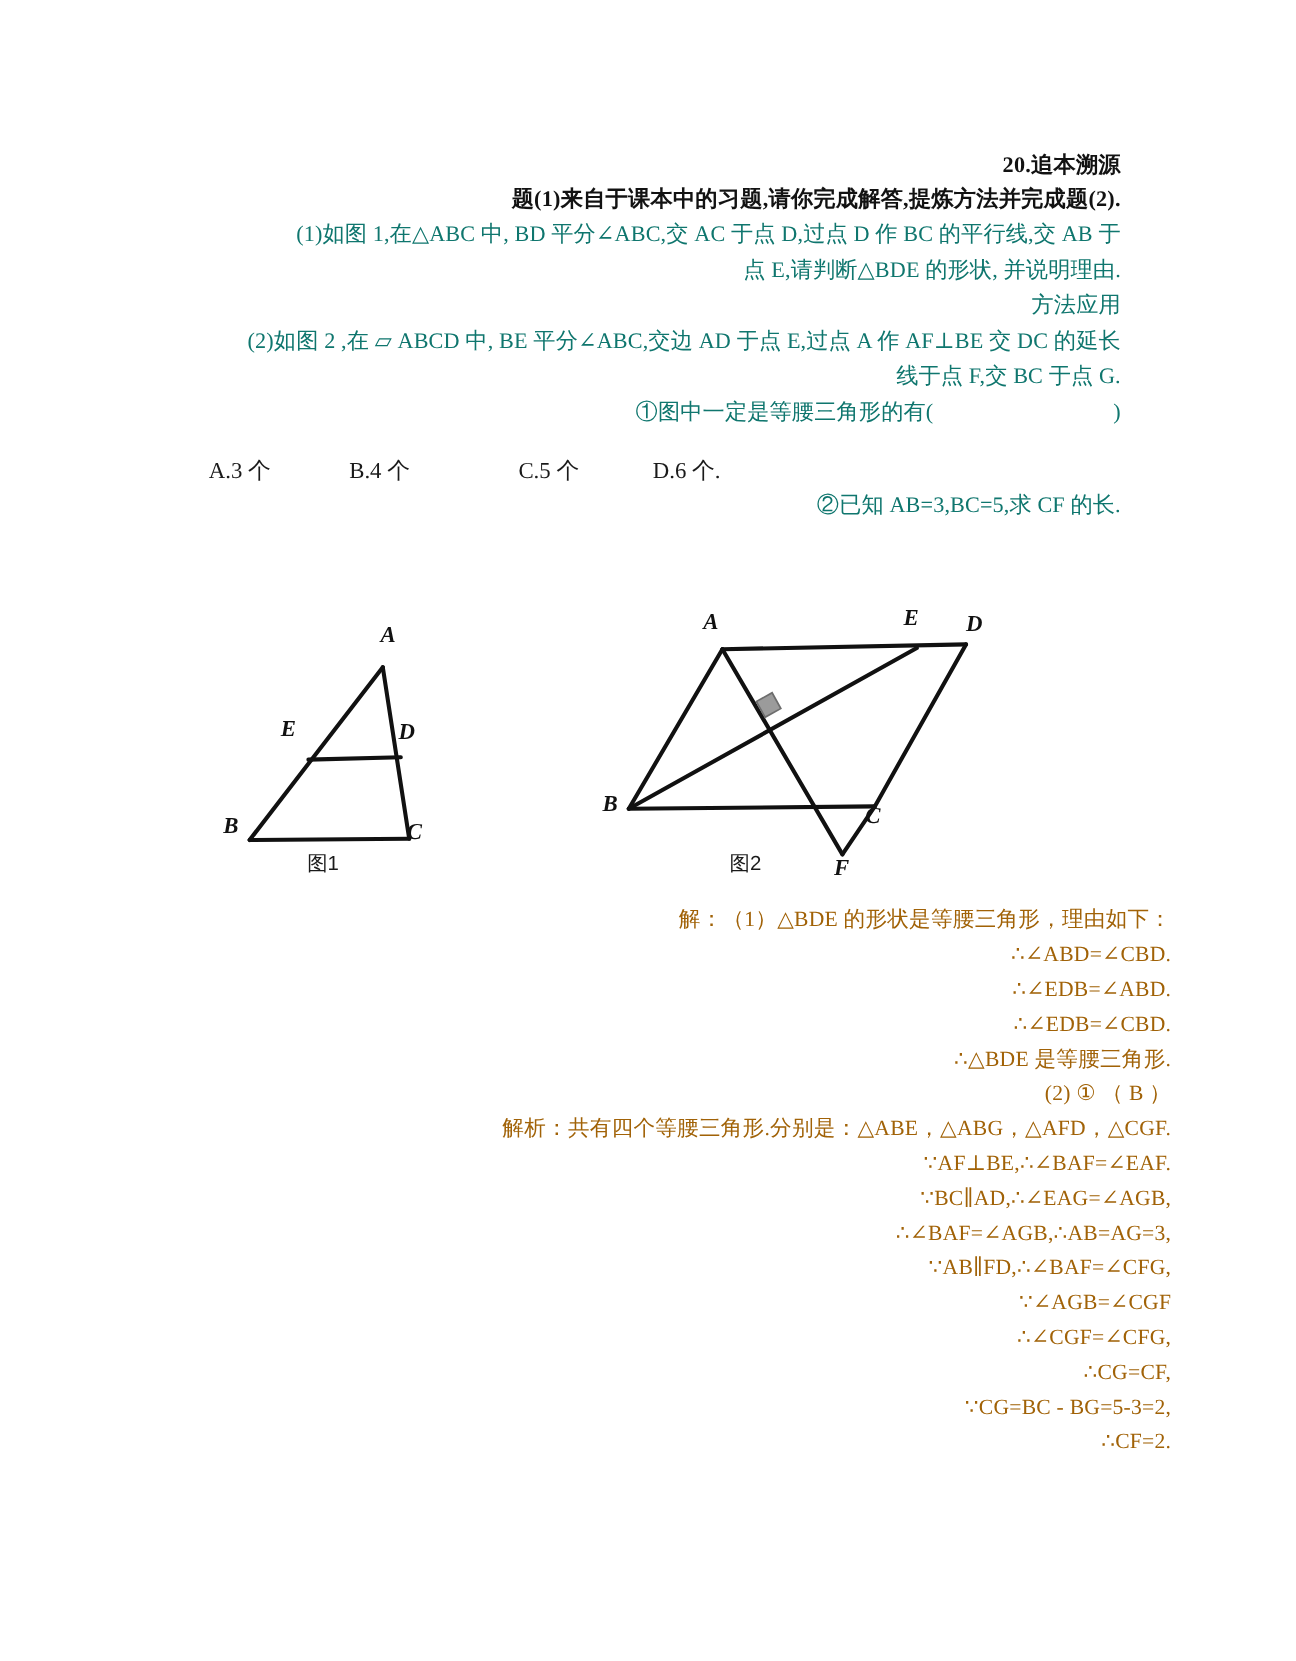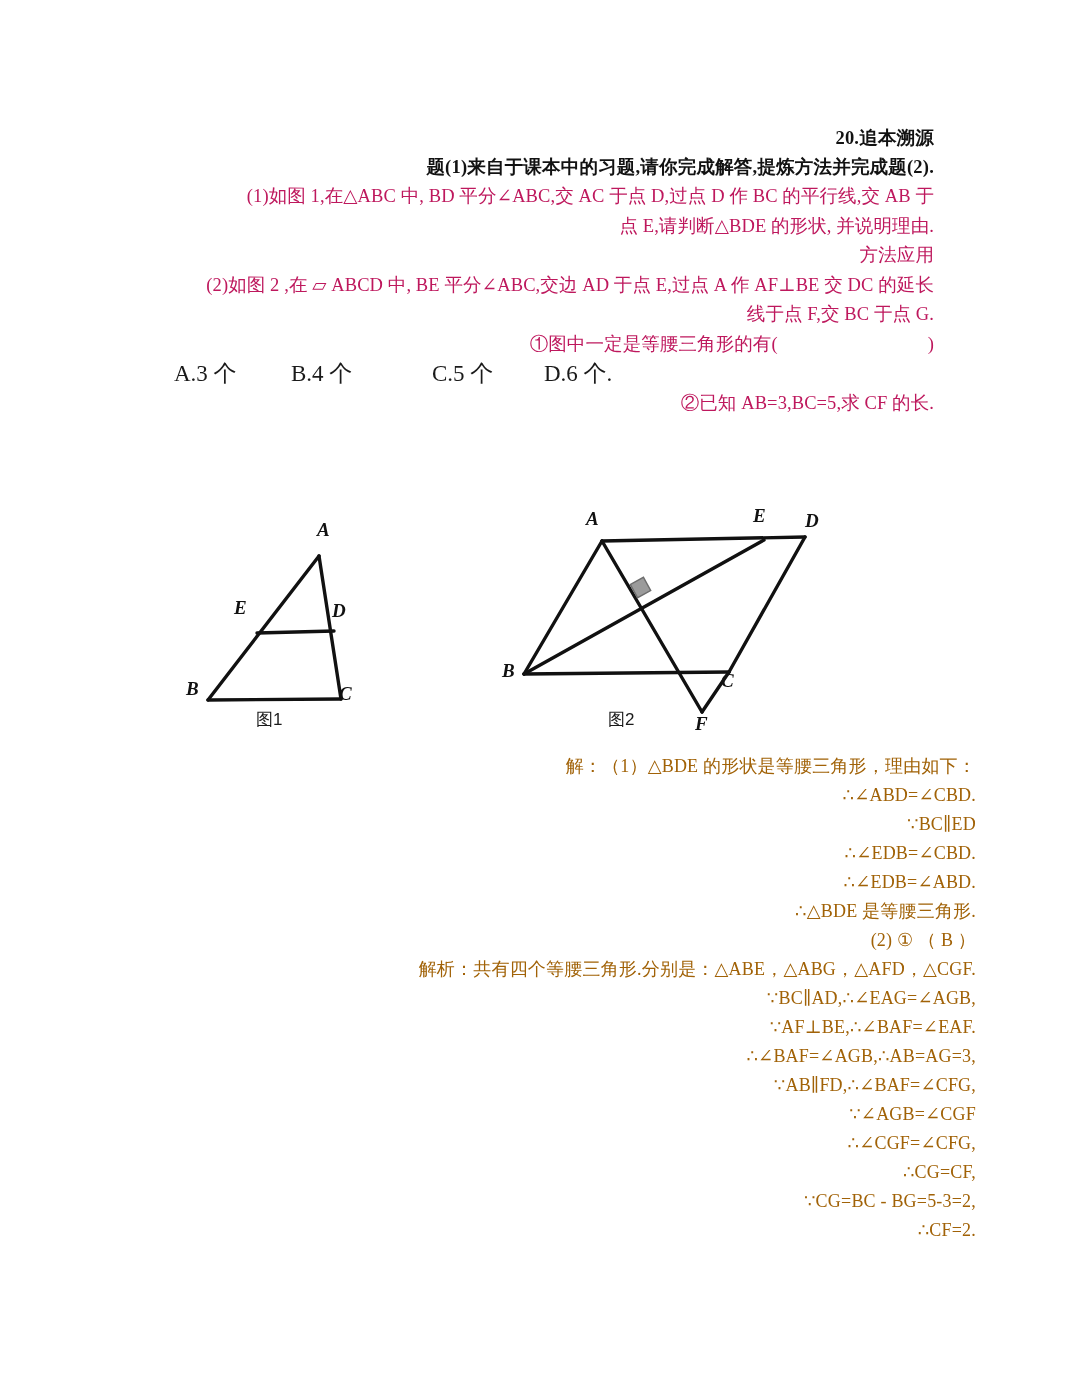--- a/index.html
+++ b/index.html
@@ -28,29 +28,30 @@
     font-weight:bold;
     font-size:18.5px;
     line-height:29px;
     letter-spacing:.2px;
     color:#121212;
     white-space:nowrap;
   }
   .qline{
     font-size:18.5px;
     line-height:29.5px;
-    color:#be185d;
+    color:#0f766e;
     letter-spacing:.1px;
     white-space:nowrap;
   }
   .opts{
-    font-size:23px;
+    font-size:19px;
     line-height:29.5px;
     position:relative;
     height:29.5px;
+    margin-top:19px;
   }
   .opts span{position:absolute;top:0;white-space:nowrap;}
   .op-a{left:0px;}
   .op-b{left:117px;}
   .op-c{left:258px;}
   .op-d{left:370px;}
   .gap-paren{display:inline-block;width:150px;}
 
   
   .figs{
@@ -173,28 +174,27 @@
     <div class="figlabel" style="left:486px;top:660px;">B</div>
     <div class="figlabel" style="left:705px;top:670px;">C</div>
     <div class="figlabel" style="left:737px;top:505px;">E</div>
     <div class="figlabel" style="left:679px;top:713px;">F</div>
     <div class="figcap" style="left:592px;top:708px;">图2</div>
   </div>
 
   <div class="sol">
     <div class="sline">解：（1）△BDE 的形状是等腰三角形，理由如下：</div>
     <div class="sline">∴∠ABD=∠CBD.</div>
-    <div class="sline">∵BC∥ED</div>
+    <div class="sline">∴∠EDB=∠ABD.</div>
     <div class="sline">∴∠EDB=∠CBD.</div>
-    <div class="sline">∴∠EDB=∠ABD.</div>
     <div class="sline">∴△BDE 是等腰三角形.</div>
     <div class="sline">(2) ① （ B ）</div>
     <div class="sline">解析：共有四个等腰三角形.分别是：△ABE，△ABG，△AFD，△CGF.</div>
+    <div class="sline">∵AF⊥BE,∴∠BAF=∠EAF.</div>
     <div class="sline">∵BC∥AD,∴∠EAG=∠AGB,</div>
-    <div class="sline">∵AF⊥BE,∴∠BAF=∠EAF.</div>
     <div class="sline">∴∠BAF=∠AGB,∴AB=AG=3,</div>
     <div class="sline">∵AB∥FD,∴∠BAF=∠CFG,</div>
     <div class="sline">∵∠AGB=∠CGF</div>
     <div class="sline">∴∠CGF=∠CFG,</div>
     <div class="sline">∴CG=CF,</div>
     <div class="sline">∵CG=BC - BG=5-3=2,</div>
     <div class="sline">∴CF=2.</div>
   </div>
 
 </div>

